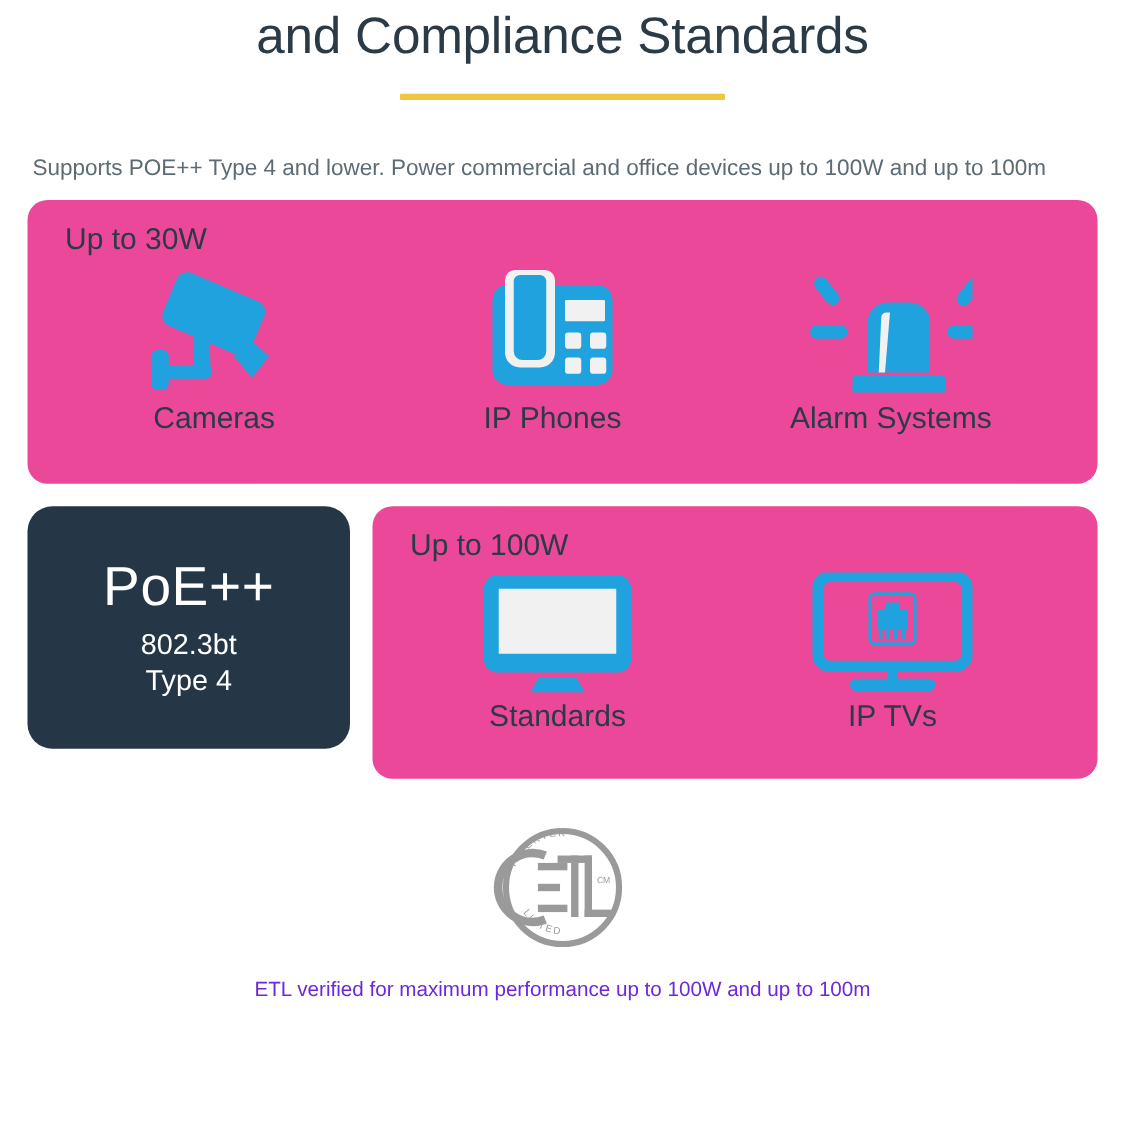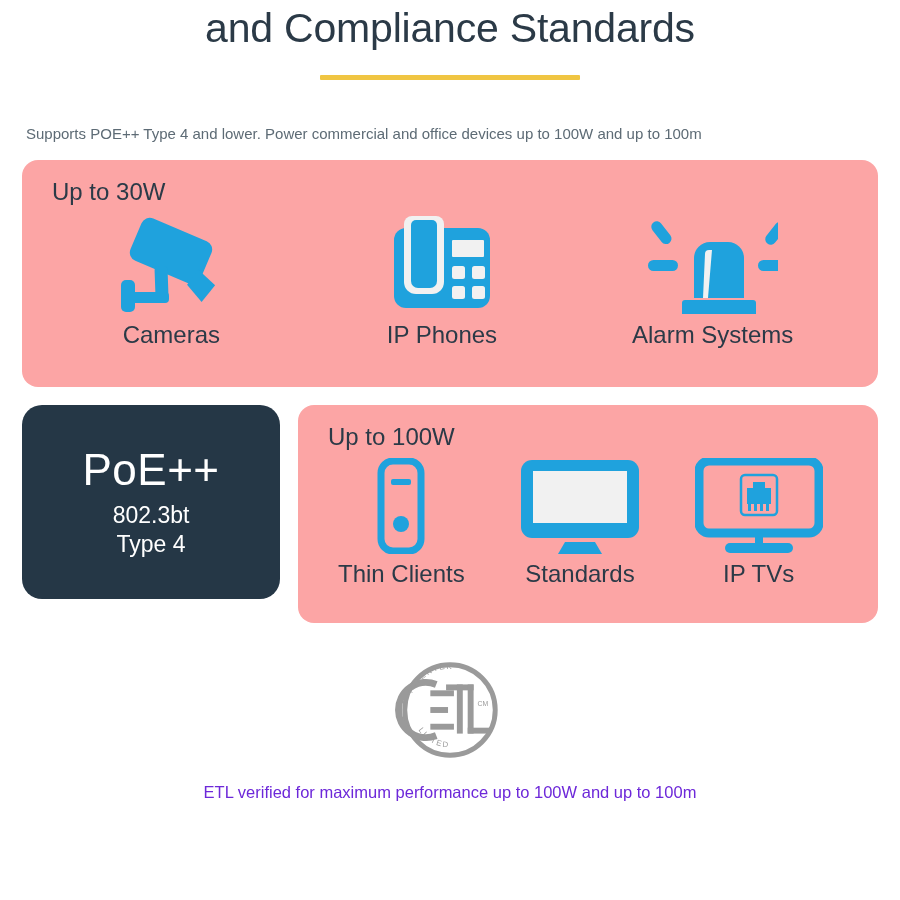--- a/index.html
+++ b/index.html
@@ -33,21 +33,21 @@
     height: 5px;
     background: #f0c542;
     margin: 22px auto 0 auto;
     border-radius: 1px;
   }
 
   
   .subtitle {
     margin: 44px 0 0 0;
     padding: 0 26px;
-    font-size: 15px;
+    font-size: 18px;
     line-height: 20px;
     color: #5d6b75;
     text-align: left;
     white-space: nowrap;
   }
 
   
   .matrix {
     margin-top: 16px;
     padding: 0 22px;
@@ -82,21 +82,21 @@
   .badge-sub {
     font-size: 23px;
     line-height: 29px;
     font-weight: 400;
     text-align: center;
     margin-top: 6px;
   }
 
   .devices-panel {
     flex: 1 1 auto;
-    background: #fca5a5;
+    background: #ec4899;
     border-radius: 16px;
     box-sizing: border-box;
     padding: 18px 30px 14px 14px;
     position: relative;
   }
   .devices-panel.r1 { height: 227px; }
   .devices-panel.r2 { height: 218px; }
 
   .wattage {
     font-size: 24px;
@@ -237,30 +237,20 @@
       <div class="badge-title">PoE++</div>
       <div class="badge-sub">802.3bt</div>
       <div class="badge-sub" style="margin-top:0">Type 4</div>
     </div>
 
     <div class="devices-panel r2">
       <div class="wattage">Up to 100W</div>
 
       <div class="device-grid">
 
-        <div class="device">
-          <div class="device-icon">
-            <svg width="64" height="96" viewBox="0 0 64 96" aria-hidden="true">
-              <rect x="12" y="3" width="40" height="90" rx="12" ry="12" fill="none" stroke="#1fa2dd" stroke-width="7"></rect>
-              <rect x="22" y="21" width="20" height="6" rx="2" fill="#1fa2dd"></rect>
-              <circle cx="32" cy="66" r="8" fill="#1fa2dd"></circle>
-            </svg>
-          </div>
-          <div class="device-label">Thin Clients</div>
-        </div>
 
         <div class="device">
           <div class="device-icon">
             <svg width="122" height="96" viewBox="0 0 122 96" aria-hidden="true">
               <g fill="#1fa2dd">
                 <rect x="2" y="2" width="118" height="78" rx="11" ry="11"></rect>
                 <path d="M46 84 h30 l7 12 h-44 Z"></path>
               </g>
               <rect x="14" y="13" width="94" height="52" fill="#f1f1f1"></rect>
             </svg>

